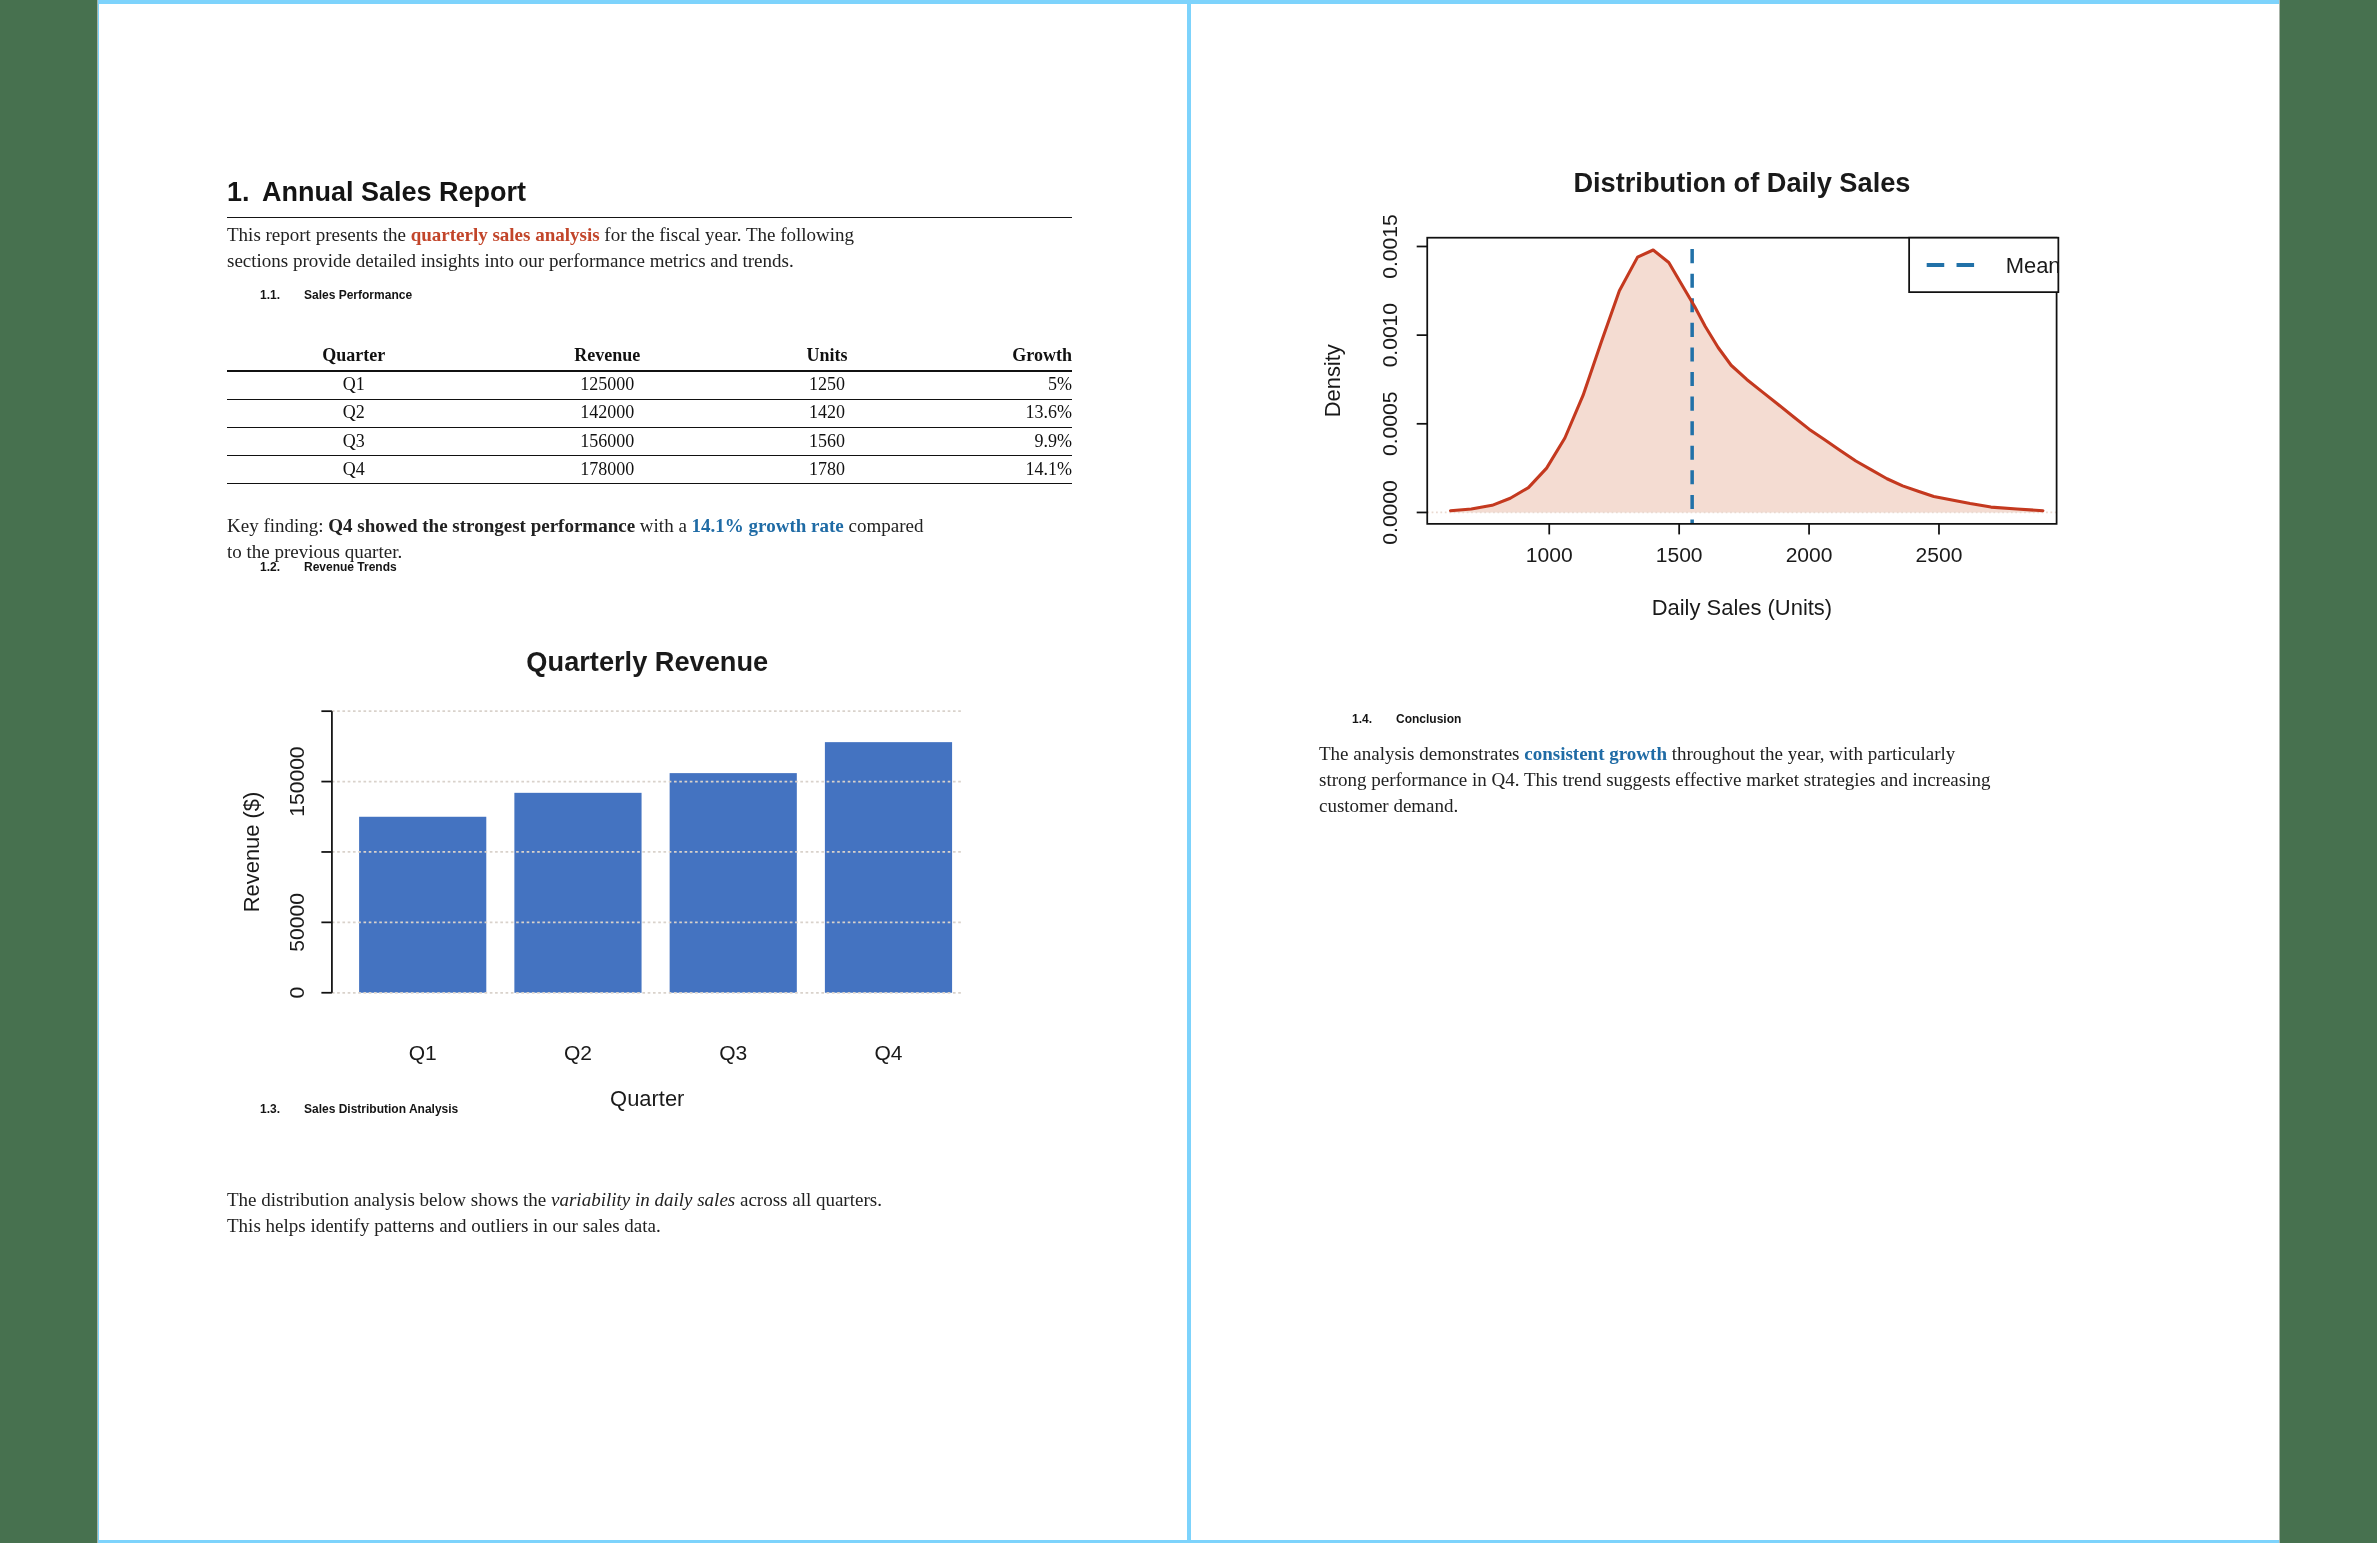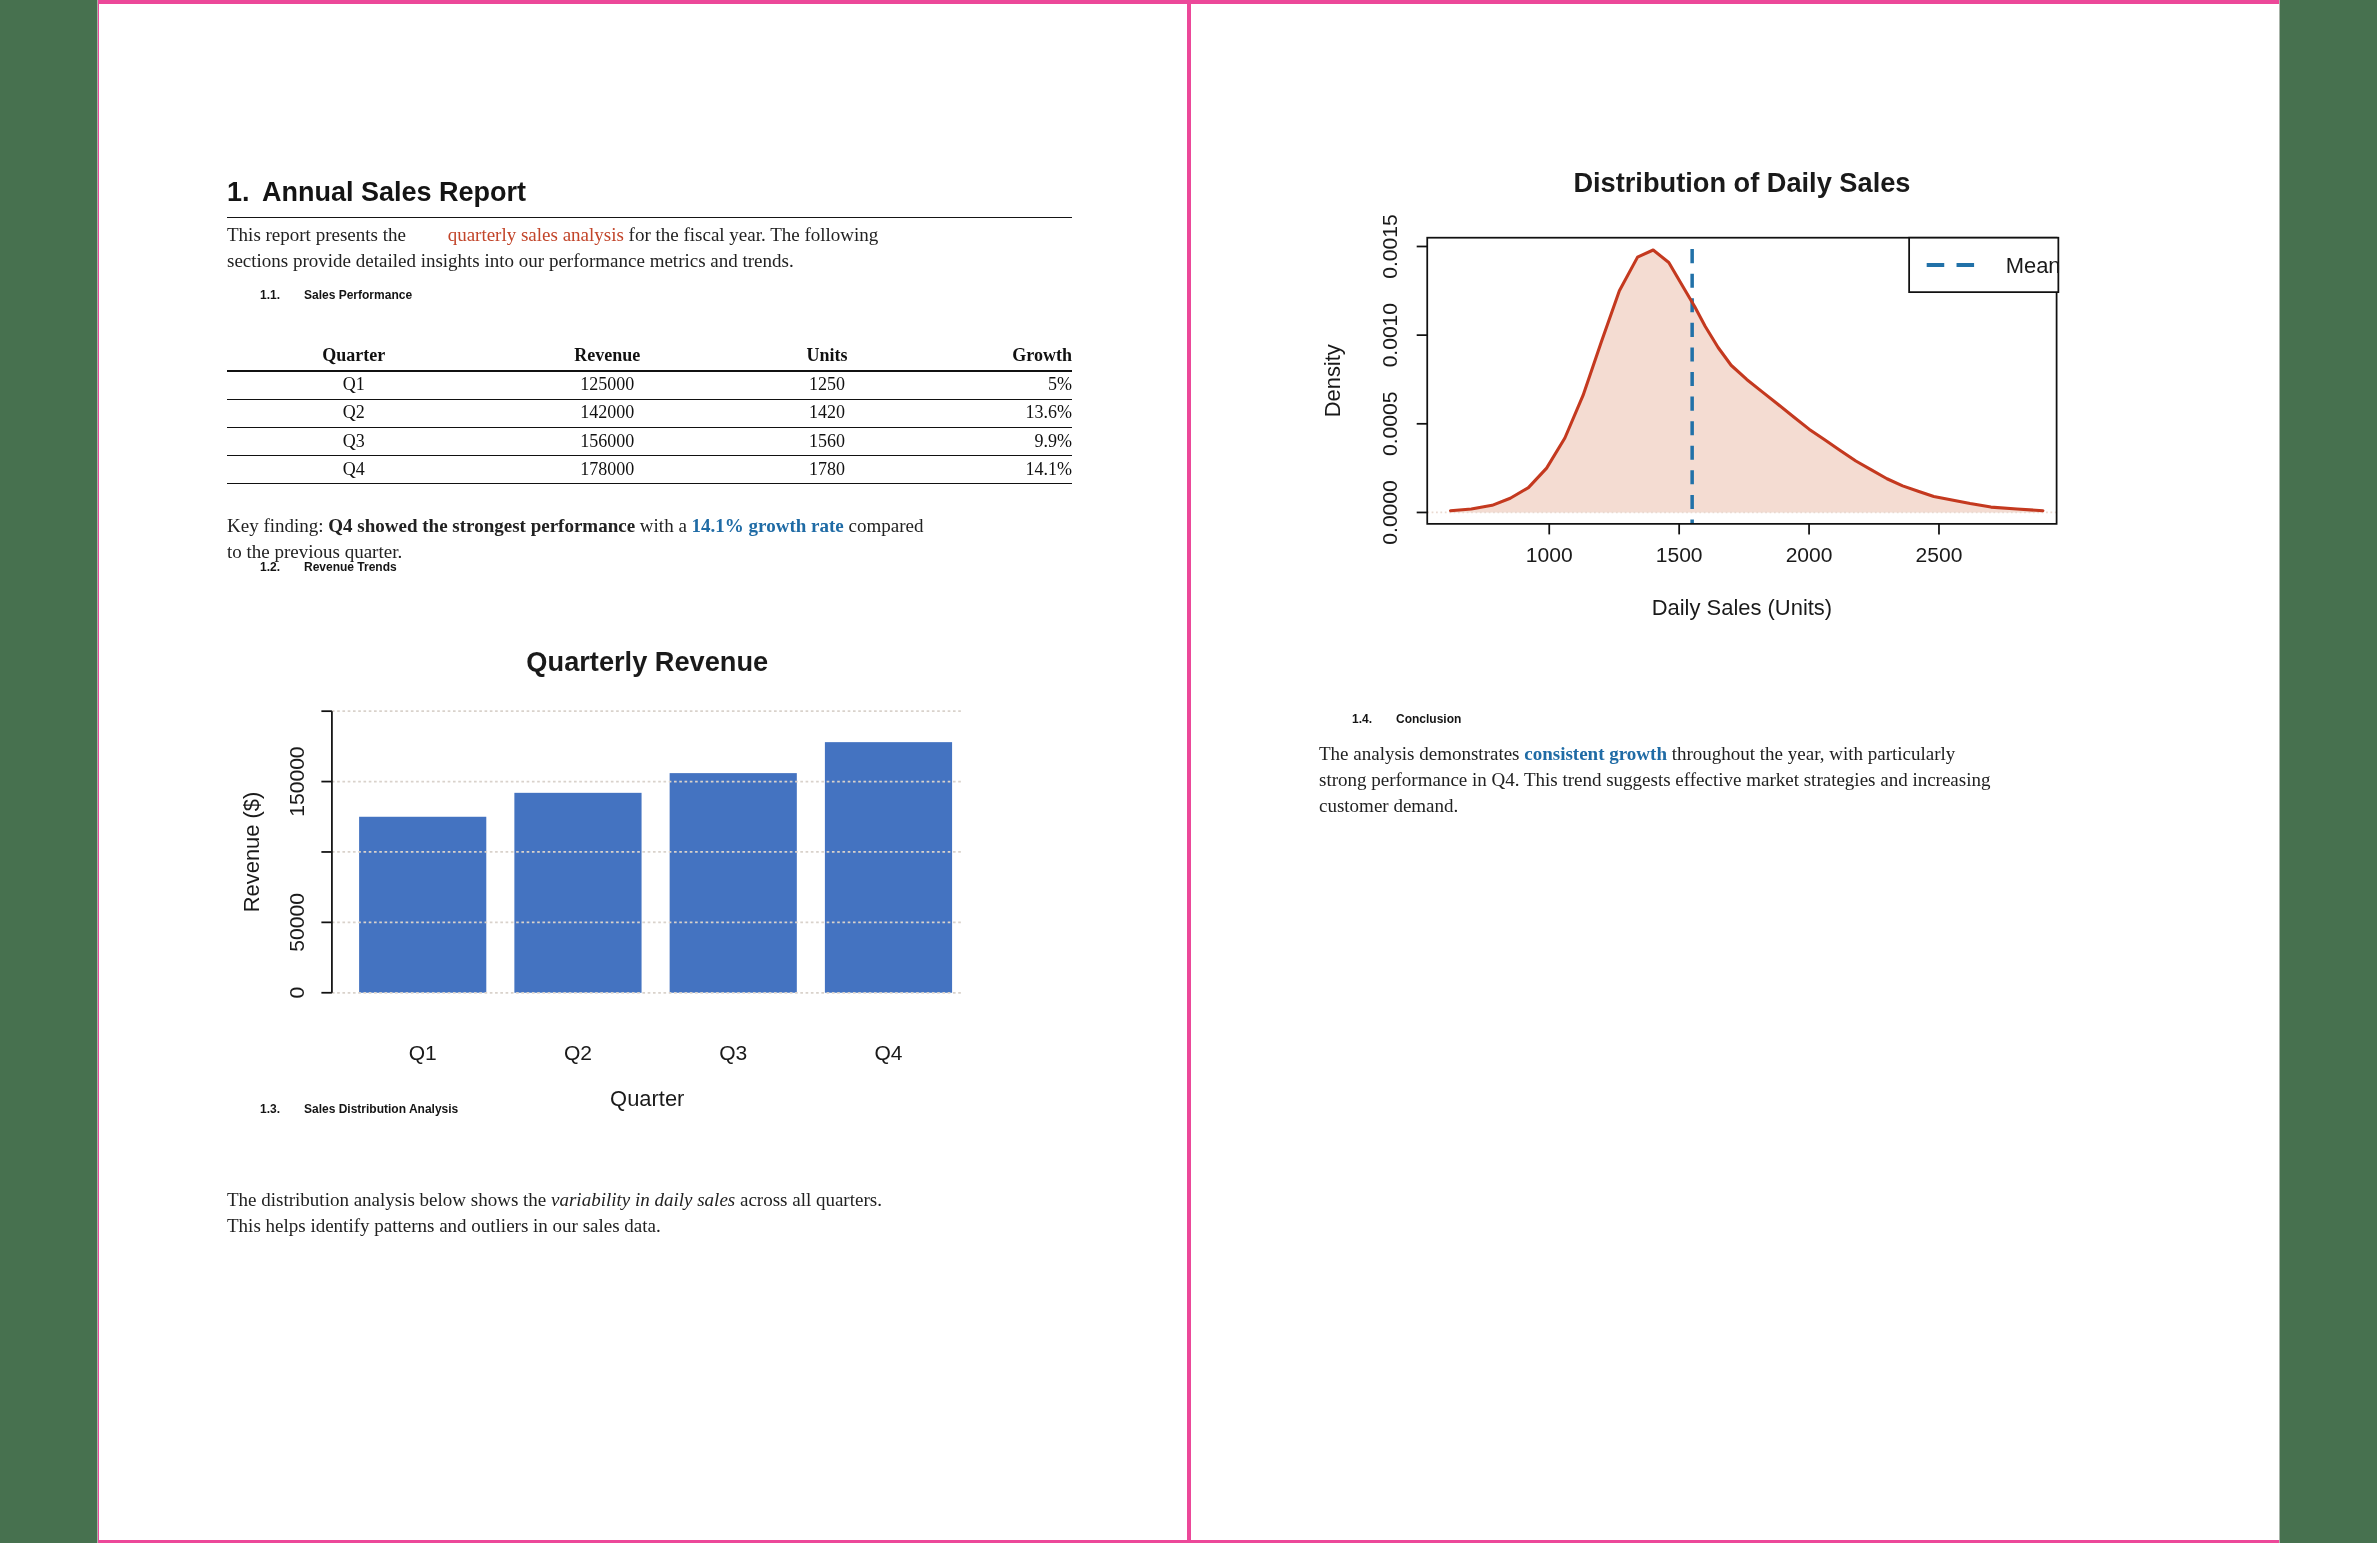--- a/index.html
+++ b/index.html
@@ -1,33 +1,33 @@
 <!DOCTYPE html>
 <html style="font-size:14px"><head>
 <meta charset="utf-8">
 <style>
   html,body{margin:0;padding:0;background:#cbcbcb;}
-  .stage{position:relative;width:2377px;height:1543px;background:#ec4899;overflow:hidden;
+  .stage{position:relative;width:2377px;height:1543px;background:#7dd3fc;overflow:hidden;
          font-family:"Liberation Serif",serif;color:#1c1c1c;}
   .desk{position:absolute;top:0;height:100%;background:#47714F;}
   .desk-left{left:0;width:97px;border-right:0.9px solid #a7b3a8;}
   .desk-right{right:0;width:97px;border-left:0.9px solid #a7b3a8;}
   .page{position:absolute;top:3.5px;height:1536px;width:1088px;background:#ffffff;}
   .page-1{left:99px;}
   .page-2{left:1191px;}
 
   .h1{position:absolute;left:128px;top:173px;width:845px;
       font-family:"Liberation Sans",sans-serif;font-weight:bold;font-size:27px;color:#141414;
       border-bottom:1.8px solid #151515;padding-bottom:9.7px;}
   .h1 .num{display:inline-block;width:35px;}
   .h2{position:absolute;font-family:"Liberation Sans",sans-serif;font-weight:bold;
       font-size:12px;color:#141414;white-space:nowrap;}
   .h2 .num{display:inline-block;min-width:44px;}
   .para{position:absolute;left:128px;width:865px;font-size:19px;line-height:26px;color:#222;}
-  .accent-red{color:#C2452A;font-weight:normal;margin-left:37px;}
+  .accent-red{color:#C2452A;font-weight:bold;}
   .accent-blue{color:#1F6BA5;font-weight:bold;}
   .seg-b{font-weight:bold;}
   .seg-i{font-style:italic;}
 
   table.sales{position:absolute;left:128px;top:340px;width:845px;border-collapse:collapse;
       font-size:18px;color:#111;}
   table.sales th{font-weight:bold;padding:1.8px 0 3.5px 0;border-bottom:2.6px solid #111;}
   table.sales td{padding:2.6px 0 3.5px 0;border-bottom:1.8px solid #111;}
   table.sales .c1{width:30%;text-align:center;}
   table.sales .c2{width:30%;text-align:center;}

